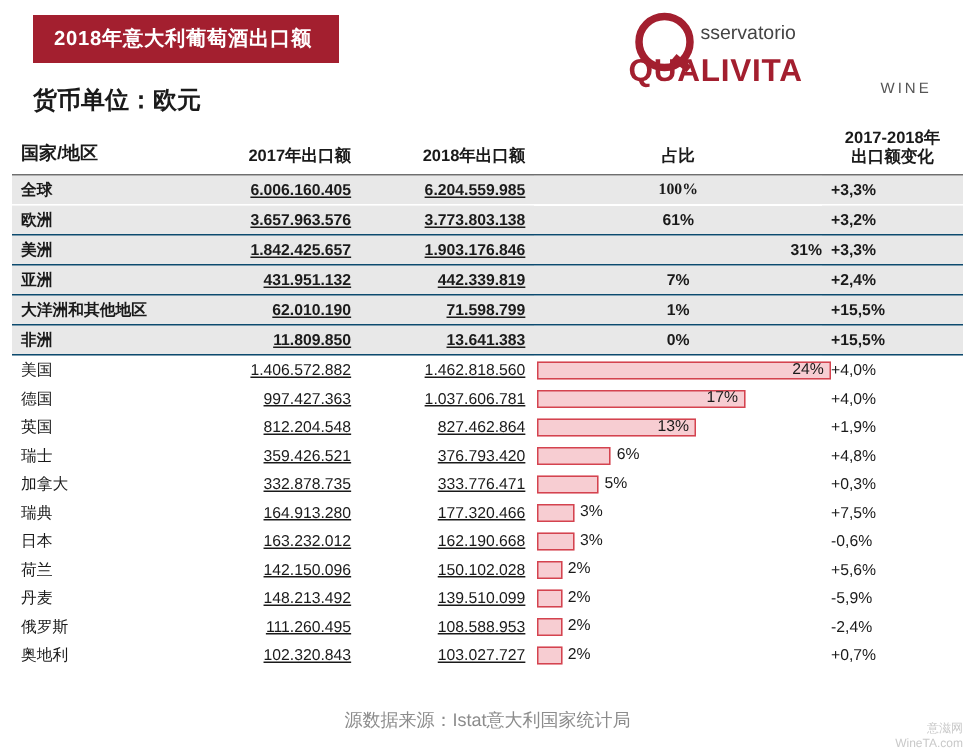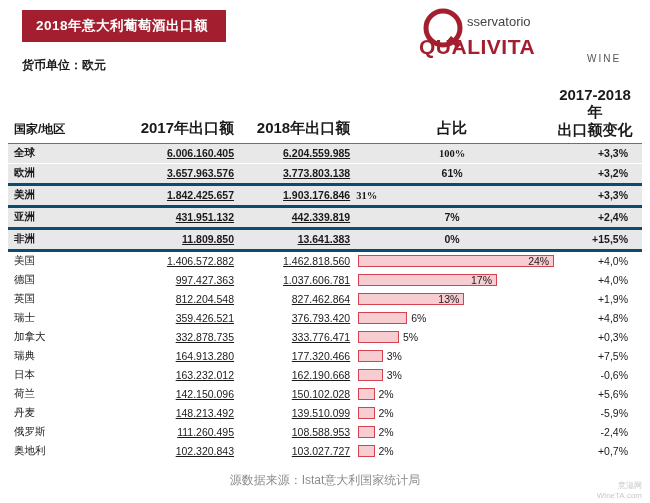--- a/index.html
+++ b/index.html
@@ -19,50 +19,50 @@
     font-weight:bold;
     padding:7px 18px 7px 14px;
     letter-spacing:.5px;
   }
   .logo{
     position:absolute;right:18px;top:6px;
     width:215px;height:56px;
   }
   .currency{
     position:absolute;left:22px;top:57px;
-    font-size:12px;font-weight:bold;
+    font-size:16px;font-weight:bold;
   }
   table{
     position:absolute;left:8px;top:84px;
     width:634px;
     border-collapse:collapse;
     font-size:10.5px;
   }
   th{
     font-weight:bold;
-    font-size:15px;
+    font-size:11px;
     vertical-align:bottom;
     padding:2px 6px 5px 6px;
     border-bottom:1.5px solid #6f6f6f;
   }
   th.c-country{text-align:left;font-size:12px;width:118px;margin-left:20px;}
   th.c-2017{text-align:right;width:110px;}
   th.c-2018{text-align:right;width:110px;}
   th.c-share{text-align:center;width:206px;}
   th.c-var{text-align:center;width:88px;line-height:1.15;}
   td{
     padding:1.5px 6px;
     height:16px;
   }
   td.country{text-align:left;}
   td.num{text-align:right;font-variant-numeric:tabular-nums;text-decoration:underline;}
-  td.var{text-align:right;padding-right:14px;}
+  td.var{padding-right:14px;}
   td.share{padding:0;position:relative;}
   tr.grp{background:#e8e8e8;font-weight:bold;}
-  tr.grp td{border-bottom:3px solid #0c4a6e;}
+  tr.grp td{border-bottom:1px solid #0c4a6e;}
   tr.grp td.share{text-align:center;font-weight:bold;}
   tr.world td{border-bottom:1px solid #ffffff;}
   .share-wrap{
     position:relative;height:15px;
   }
   .bar{
     position:absolute;left:2px;top:1.5px;height:12px;
     background:#f7cdd2;
     border:1px solid #d4434f;
     box-sizing:border-box;
@@ -122,31 +122,38 @@
         <td class="country">欧洲</td>
         <td class="num">3.657.963.576</td>
         <td class="num">3.773.803.138</td>
         <td class="share" style="text-align: center;">61%</td>
         <td class="var">+3,2%</td>
       </tr>
       <tr class="grp">
         <td class="country">美洲</td>
         <td class="num">1.842.425.657</td>
         <td class="num">1.903.176.846</td>
-        <td class="share" style="text-align: left; font-family: Liberation Serif, serif;">31%</td>
+        <td class="share" style="text-align: right;">31%</td>
         <td class="var">+3,3%</td>
       </tr>
       <tr class="grp">
         <td class="country">亚洲</td>
         <td class="num">431.951.132</td>
         <td class="num">442.339.819</td>
         <td class="share" style="text-align: center;">7%</td>
         <td class="var">+2,4%</td>
       </tr>
       <tr class="grp">
+        <td class="country">大洋洲和其他地区</td>
+        <td class="num">62.010.190</td>
+        <td class="num">71.598.799</td>
+        <td class="share" style="text-align: center;">1%</td>
+        <td class="var">+15,5%</td>
+      </tr>
+      <tr class="grp">
         <td class="country">非洲</td>
         <td class="num">11.809.850</td>
         <td class="num">13.641.383</td>
         <td class="share" style="text-align: center;">0%</td>
         <td class="var">+15,5%</td>
       </tr>
       <tr>
         <td class="country">美国</td>
         <td class="num">1.406.572.882</td>
         <td class="num">1.462.818.560</td>

